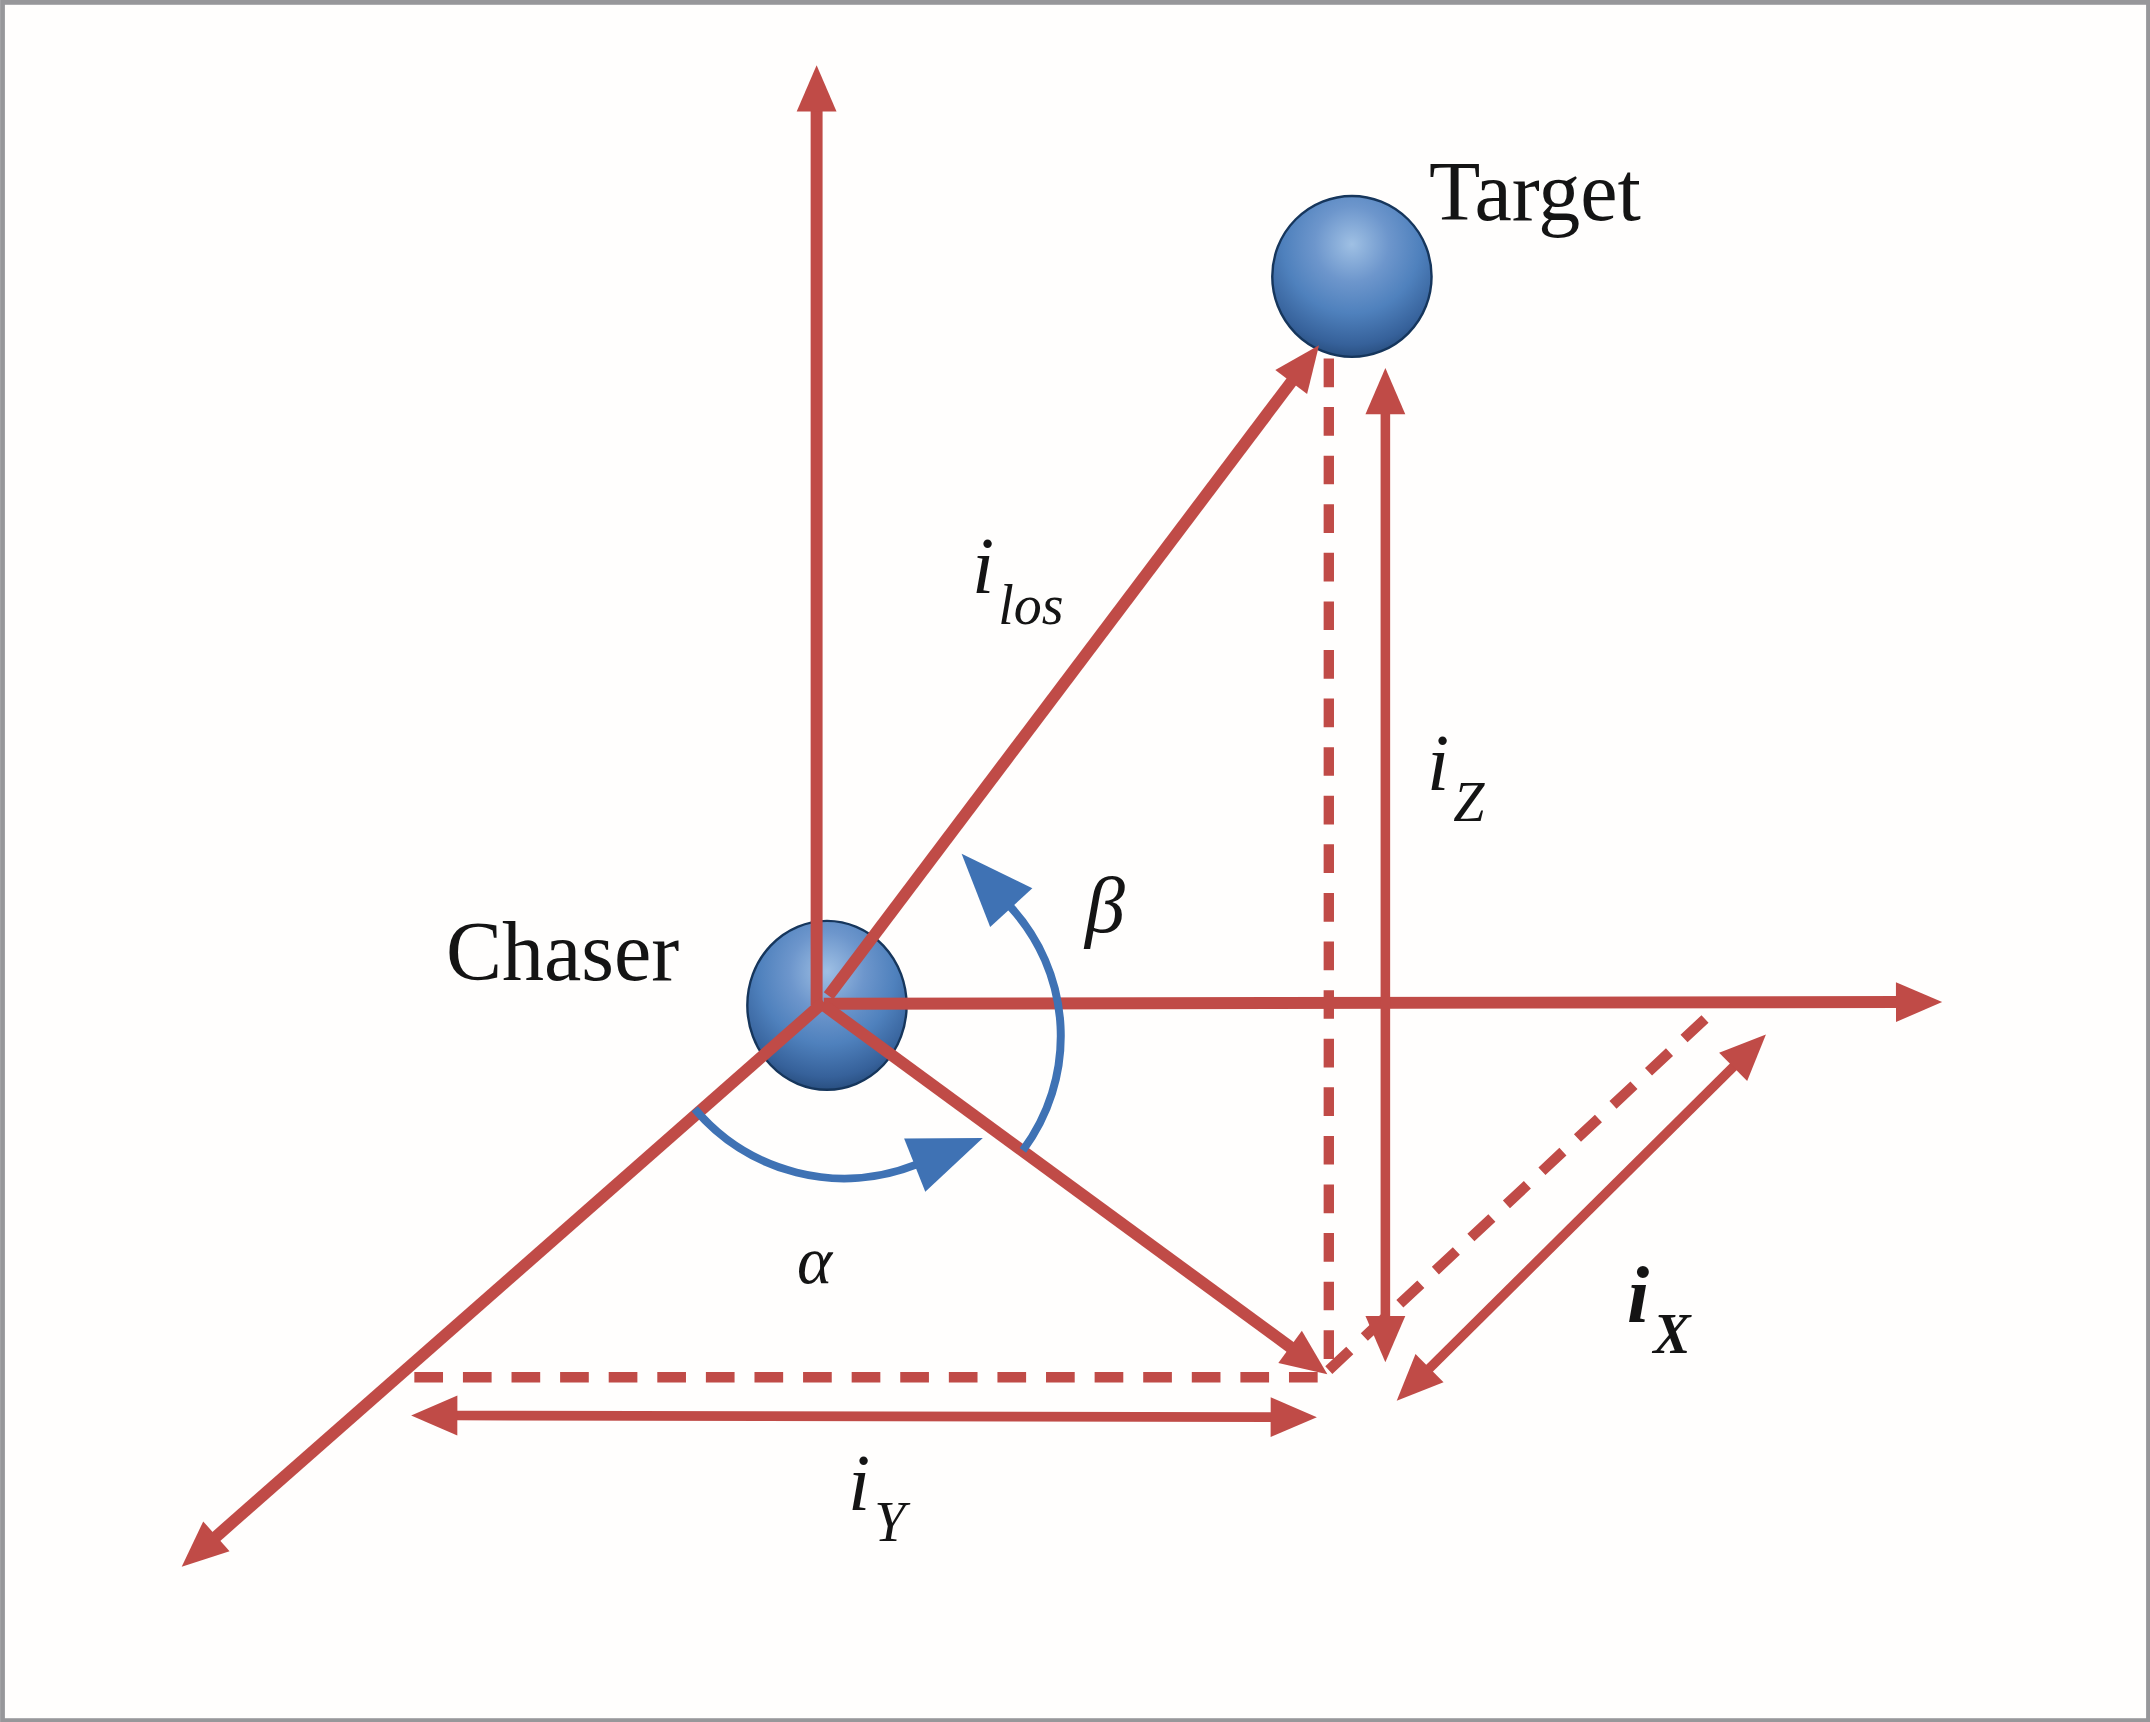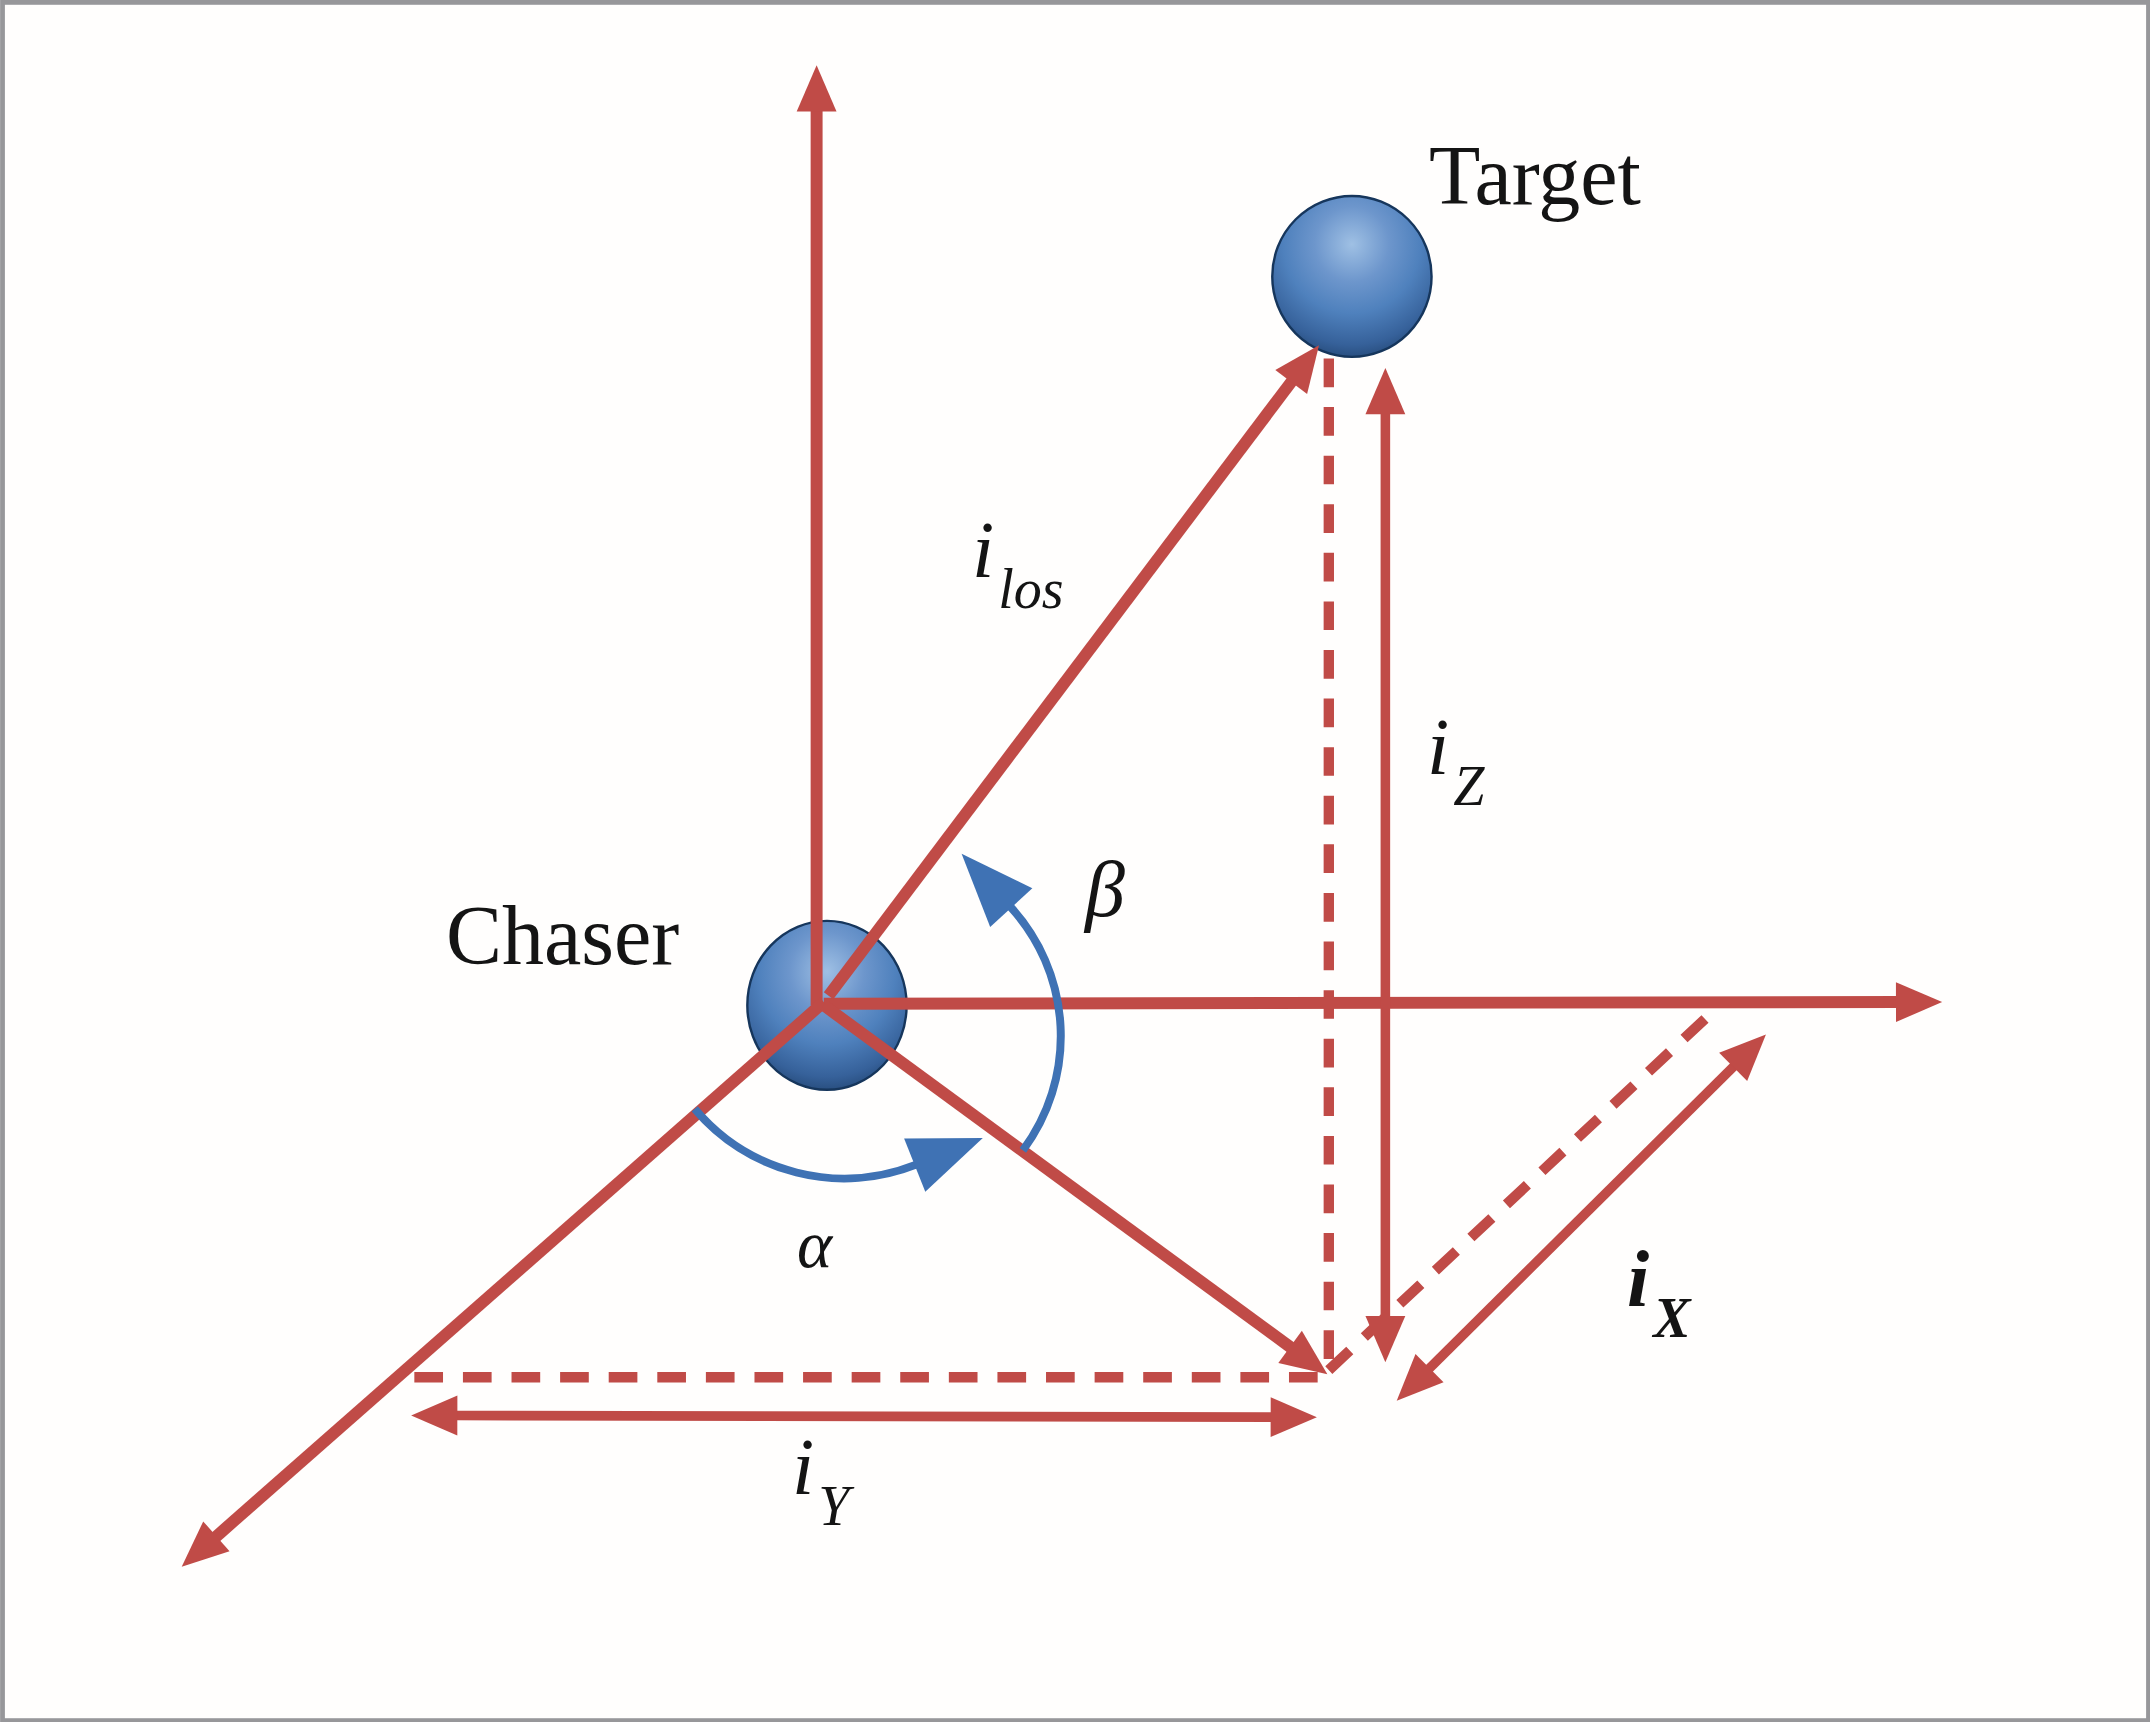--- a/index.html
+++ b/index.html
@@ -21,32 +21,33 @@
     color: var(--ink);
   }
   .stage svg { position: absolute; left: 0; top: 0; }
 
   .lbl {
     position: absolute;
     line-height: 1;
     white-space: nowrap;
     color: var(--ink);
     user-select: none;
+    margin-top: 16px;
   }
   .name  { font-size: 84px; font-style: normal; }
   .greek { font-style: italic; }
   .vec .vbase { font-style: italic; font-size: 80px; }
   .vec .vsub  { font-style: italic; font-size: 56px; vertical-align: -0.55em; margin-left: 4px; }
 
   #lbl-target { left: 1429px; top: 134px; }
   #lbl-chaser { left: 446px;  top: 894px; text-align: center; }
   #lbl-ilos   { left: 972px; top: 510px; }
   #lbl-iz     { left: 1427px; top: 707px; }
   #lbl-ix     { left: 1627px; top: 1239px; font-weight: bold; }
-  #lbl-iy     { left: 792px; top: 1427px; }
+  #lbl-iy     { left: 848px; top: 1427px; }
   #lbl-alpha  { left: 797px; top: 1211px; font-size: 67px; }
   #lbl-beta   { left: 1085px; top: 849px; font-size: 80px; }
 </style>
 </head>
 <body>
 
 <div class="stage">
 
   <svg width="2151" height="1723" viewBox="0 0 2700 2163">
     <defs>

